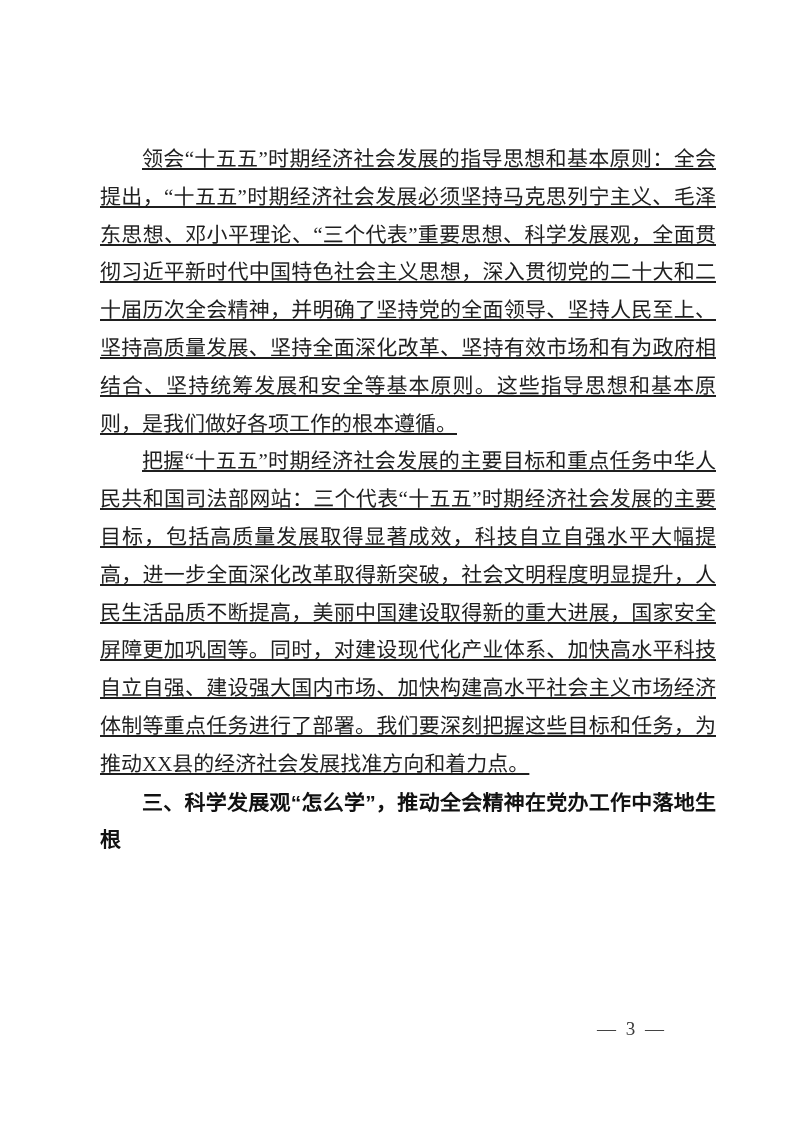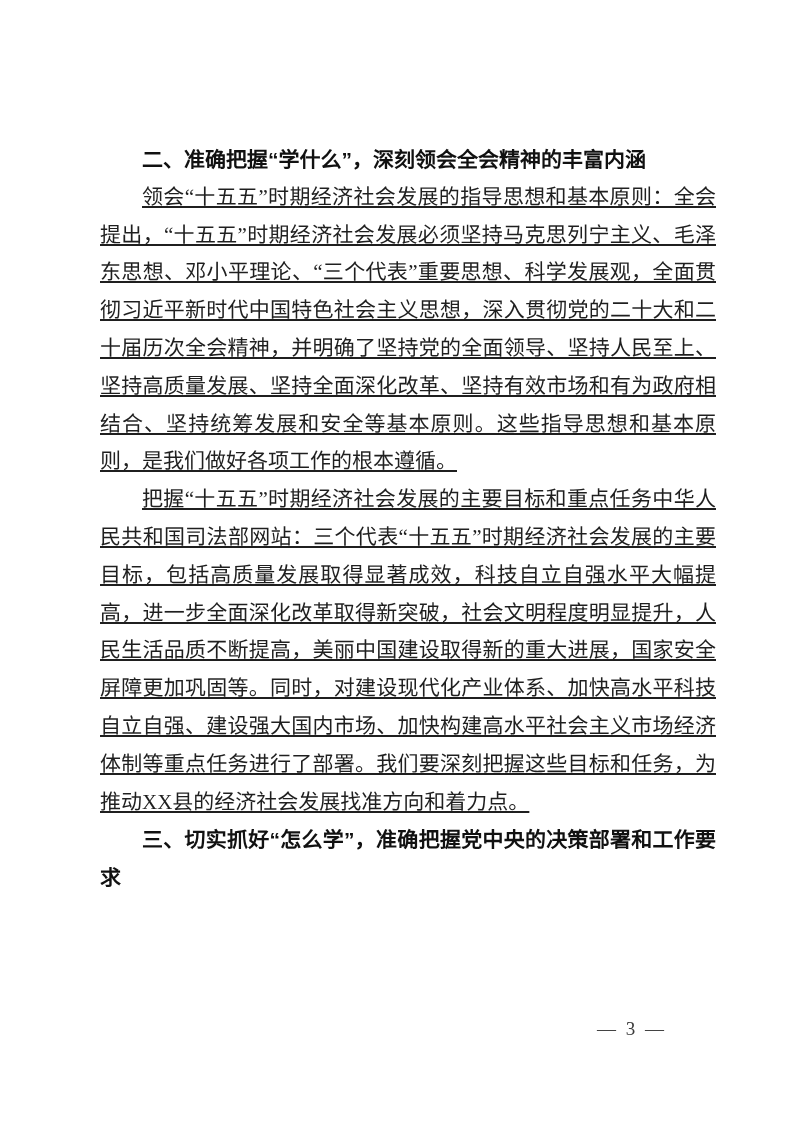--- a/index.html
+++ b/index.html
@@ -57,26 +57,25 @@
     white-space: nowrap;
   }
 </style>
 </head>
 <body>
 
 <div class="page">
 
   <div class="doc-body">
 
-    <h2 class="doc-heading">二、准确把握“学什么”，深刻领会全会精神的丰富内涵</h2>
 
     <p class="doc-para">领会“十五五”时期经济社会发展的指导思想和基本原则：全会提出，“十五五”时期经济社会发展必须坚持马克思列宁主义、毛泽东思想、邓小平理论、“三个代表”重要思想、科学发展观，全面贯彻习近平新时代中国特色社会主义思想，深入贯彻党的二十大和二十届历次全会精神，并明确了坚持党的全面领导、坚持人民至上、坚持高质量发展、坚持全面深化改革、坚持有效市场和有为政府相结合、坚持统筹发展和安全等基本原则。这些指导思想和基本原则，是我们做好各项工作的根本遵循。</p>
 
     <p class="doc-para">把握“十五五”时期经济社会发展的主要目标和重点任务中华人民共和国司法部网站：三个代表“十五五”时期经济社会发展的主要目标，包括高质量发展取得显著成效，科技自立自强水平大幅提高，进一步全面深化改革取得新突破，社会文明程度明显提升，人民生活品质不断提高，美丽中国建设取得新的重大进展，国家安全屏障更加巩固等。同时，对建设现代化产业体系、加快高水平科技自立自强、建设强大国内市场、加快构建高水平社会主义市场经济体制等重点任务进行了部署。我们要深刻把握这些目标和任务，为推动XX县的经济社会发展找准方向和着力点。</p>
 
-    <h2 class="doc-heading">三、切实抓好“怎么学”，准确把握党中央的决策部署和工作要求</h2>
+    <h2 class="doc-heading">三、科学发展观“怎么学”，推动全会精神在党办工作中落地生根</h2>
 
 
   </div>
 
   <div class="page-footer">— 3 —</div>
 
 </div>
 
 </body></html>

